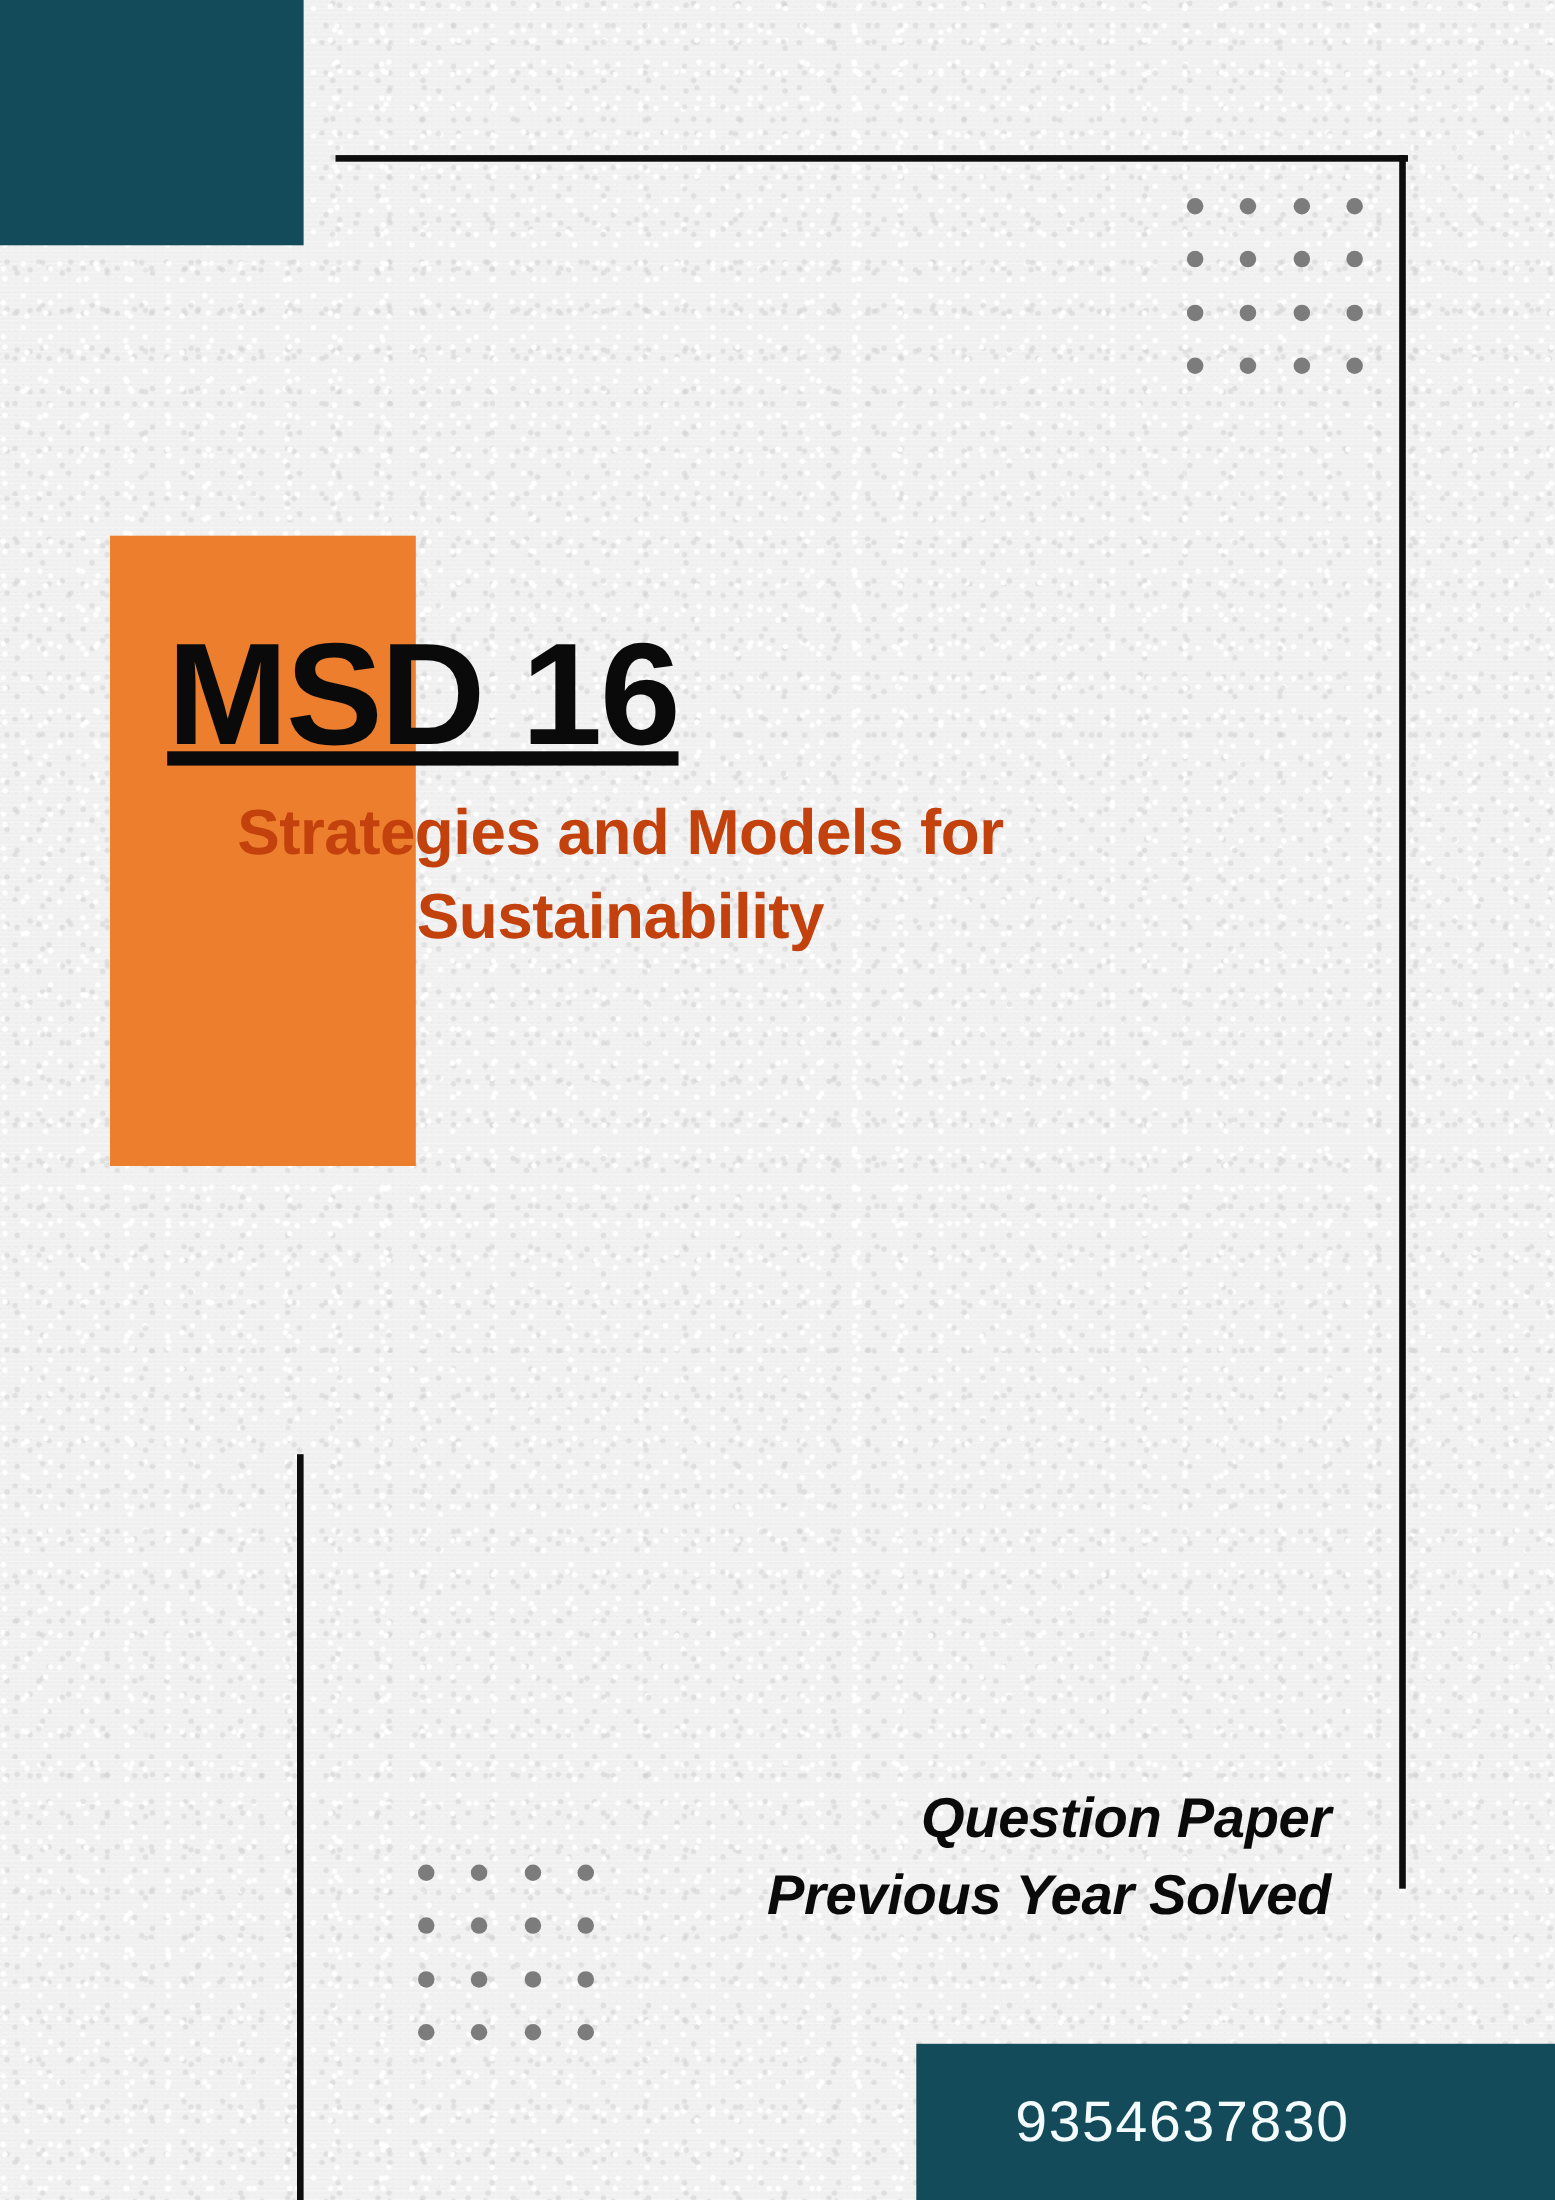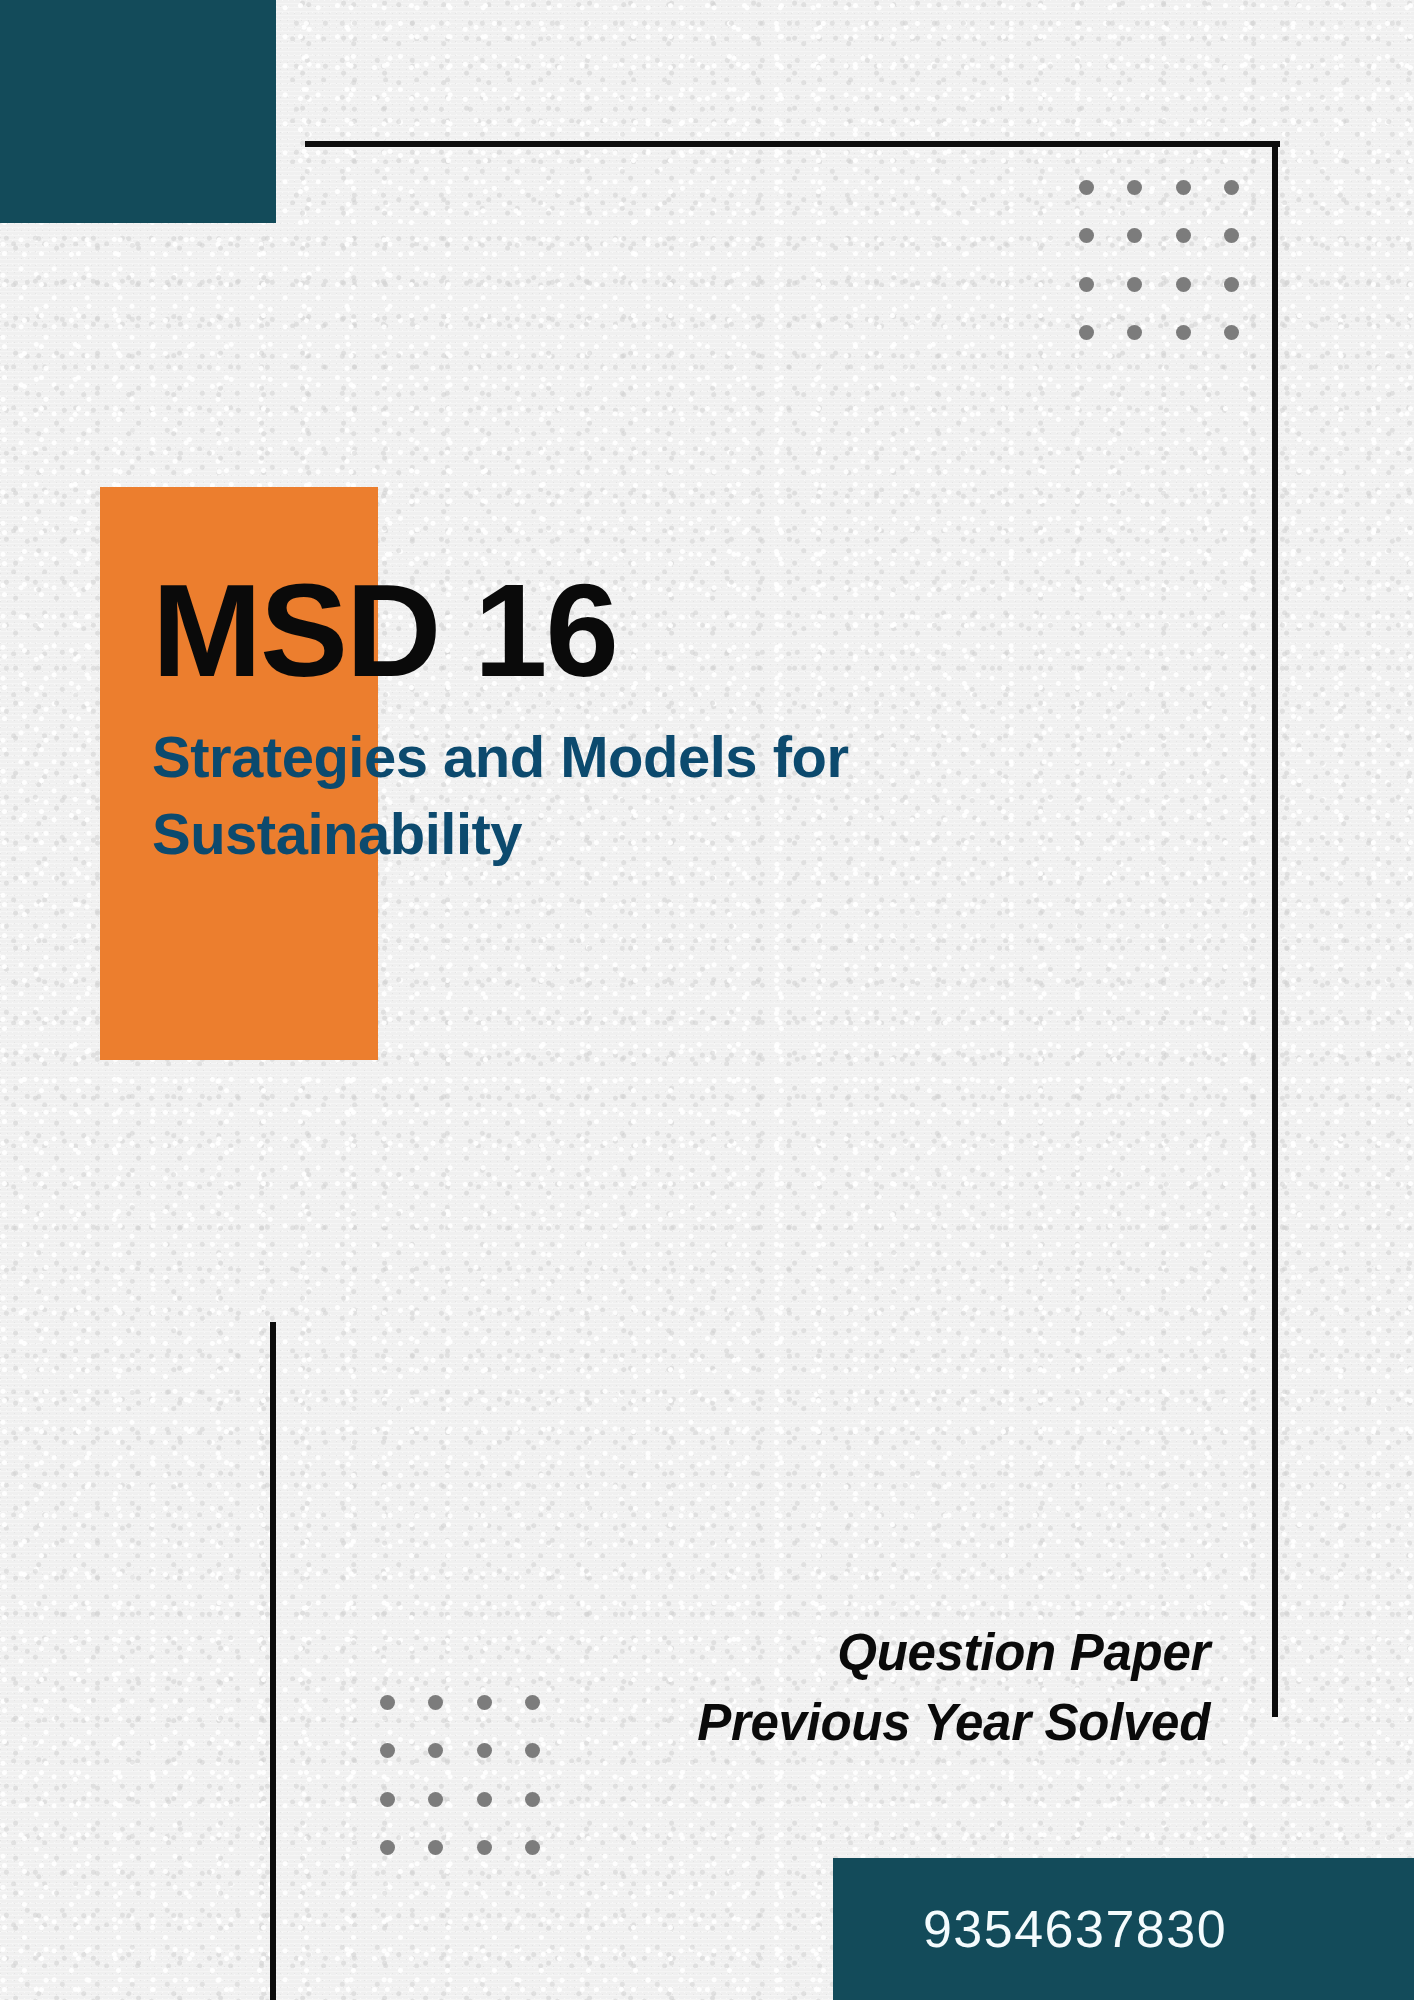--- a/index.html
+++ b/index.html
@@ -137,30 +137,32 @@
     width: 960px;
   }
   .course-code {
     margin: 0;
     font-family: "Liberation Sans", sans-serif;
     font-size: 132px;
     font-weight: 700;
     line-height: 1.0;
     letter-spacing: -2px;
     color: #0a0a0a;
+    text-decoration: underline;
   }
   .course-title {
-    margin: 22px 0 0 0;
+    margin: 22px 0 0 12px;
     font-family: "Liberation Sans", sans-serif;
     font-size: 58px;
     font-weight: 700;
     line-height: 1.32;
     letter-spacing: -0.5px;
-    color: #0c4a6e;
+    color: #c2410c;
     max-width: 800px;
+    text-align: center;
   }
 
   
   .doc-type {
     position: absolute;
     right: 204px;
     top: 1618px;
     width: 760px;
     margin: 0;
     text-align: right;

